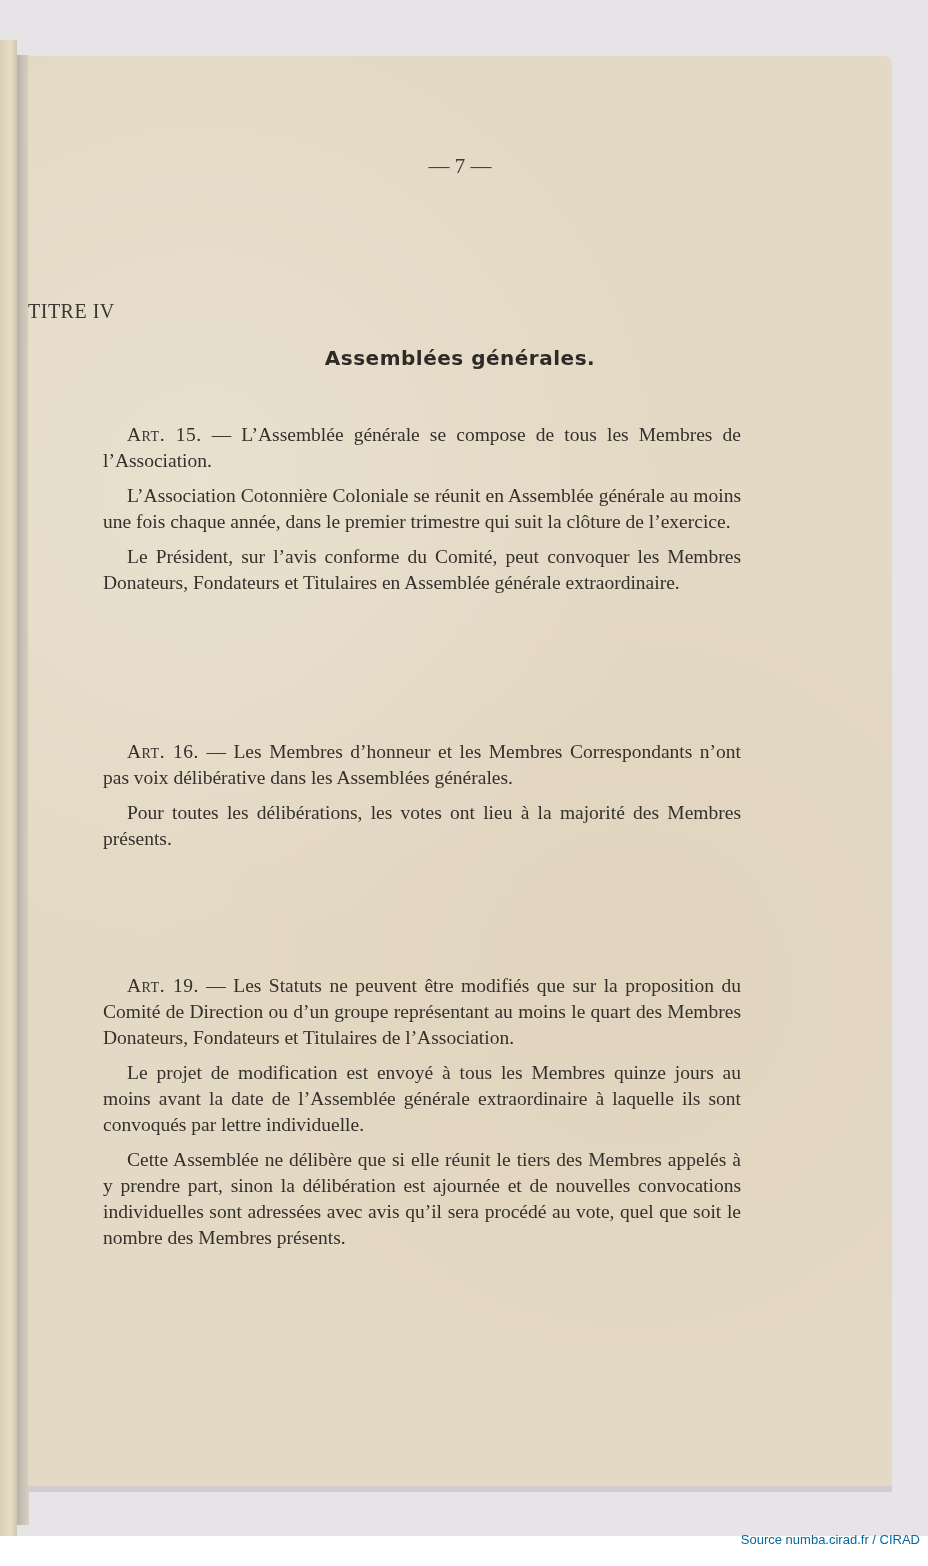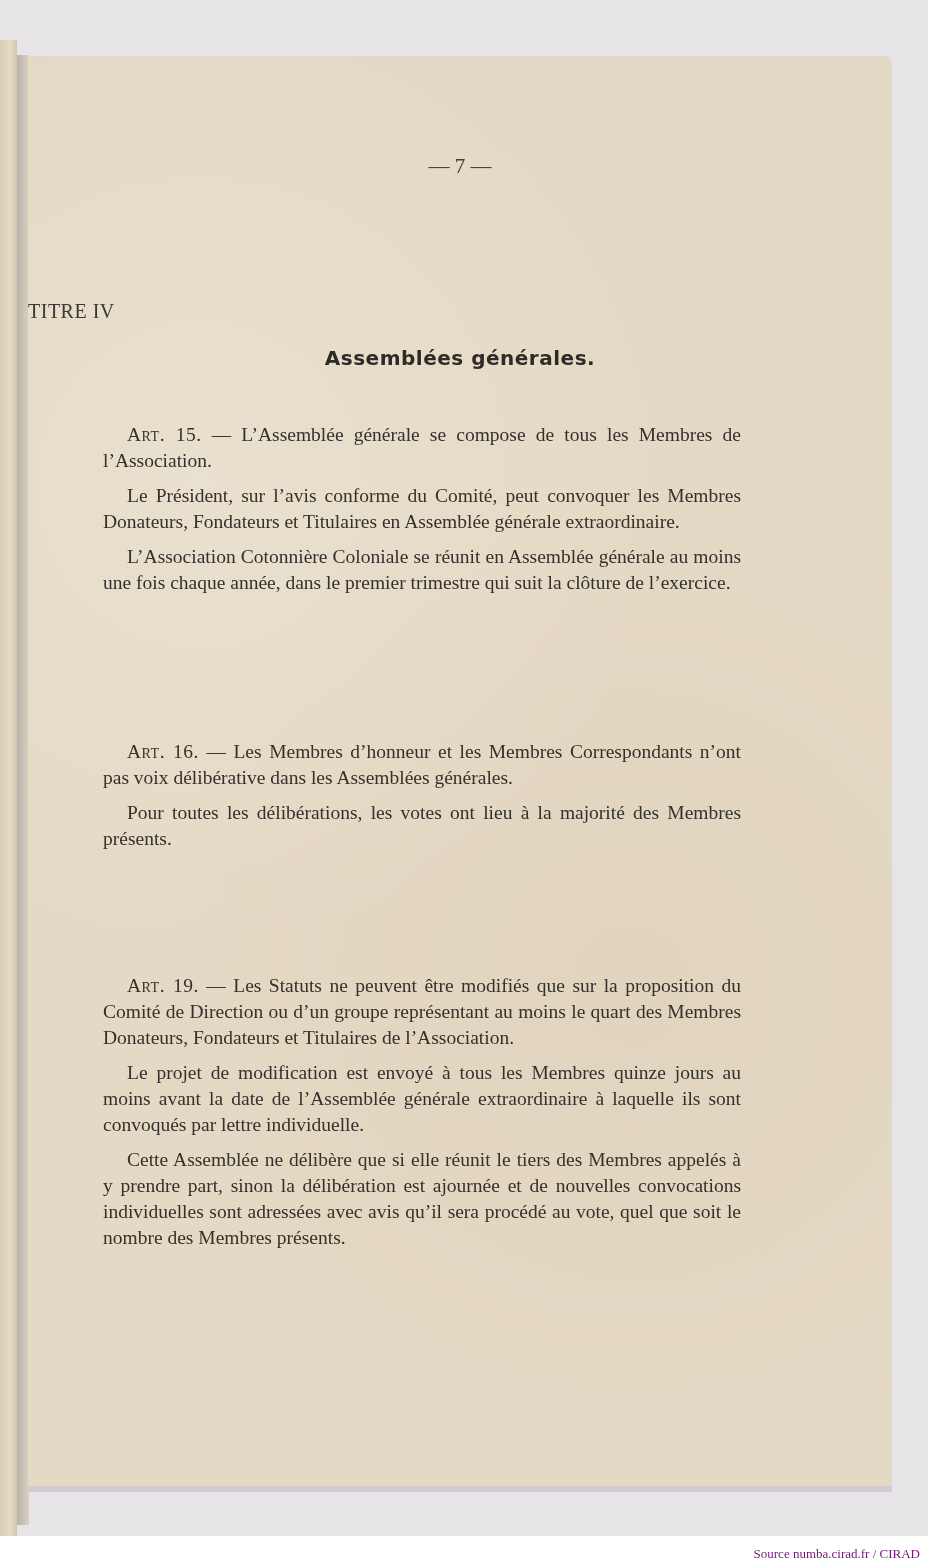--- a/index.html
+++ b/index.html
@@ -46,41 +46,41 @@
     position:absolute; left:66px; width:656px;
     font-size:19.5px; line-height:26px; color:#34312c;
     text-align:justify;
   }
   .body-text p { margin:9px; text-indent:24px; }
   .art-label { font-variant:small-caps; letter-spacing:0.5px; }
   .art15 { top:357px; }
   .art16 { top:674px; }
   .art17 { top:908px; }
   .source-caption {
-    position:absolute; right:8px; bottom:4px;
-    font-family:Liberation Serif, serif;
-    font-size:13px; color:#701a75;
+    position:absolute; right:8px; bottom:19px;
+    font-family:Liberation Sans, sans-serif;
+    font-size:13px; color:#0369a1;
   }
 </style>
 </head>
 <body>
 
 <div class="scan-area">
   <div class="left-page-edge"></div>
   <div class="gutter-shadow"></div>
 
   <div class="page">
     <div class="page-number">— 7 —</div>
     <div class="titre">TITRE IV</div>
     <div class="section-heading">Assemblées générales.</div>
 
     <div class="body-text art15">
       <p><span class="art-label">Art. 15.</span> <span>— L’Assemblée générale se compose de tous les Membres de l’Association.</span></p>
+      <p>L’Association Cotonnière Coloniale se réunit en Assemblée générale au moins une fois chaque année, dans le premier trimestre qui suit la clôture de l’exercice.</p>
       <p>Le Président, sur l’avis conforme du Comité, peut convoquer les Membres Donateurs, Fondateurs et Titulaires en Assemblée générale extraordinaire.</p>
-      <p>L’Association Cotonnière Coloniale se réunit en Assemblée générale au moins une fois chaque année, dans le premier trimestre qui suit la clôture de l’exercice.</p>
     </div>
 
     <div class="body-text art16">
       <p><span class="art-label">Art. 16.</span> <span>— Les Membres d’honneur et les Membres Correspondants n’ont pas voix délibérative dans les Assemblées générales.</span></p>
       <p>Pour toutes les délibérations, les votes ont lieu à la majorité des Membres présents.</p>
     </div>
 
     <div class="body-text art17">
       <p><span class="art-label">Art. 19.</span> <span>— Les Statuts ne peuvent être modifiés que sur la proposition du Comité de Direction ou d’un groupe représentant au moins le quart des Membres Donateurs, Fondateurs et Titulaires de l’Association.</span></p>
       <p>Le projet de modification est envoyé à tous les Membres quinze jours au moins avant la date de l’Assemblée générale extraordinaire à laquelle ils sont convoqués par lettre individuelle.</p>

